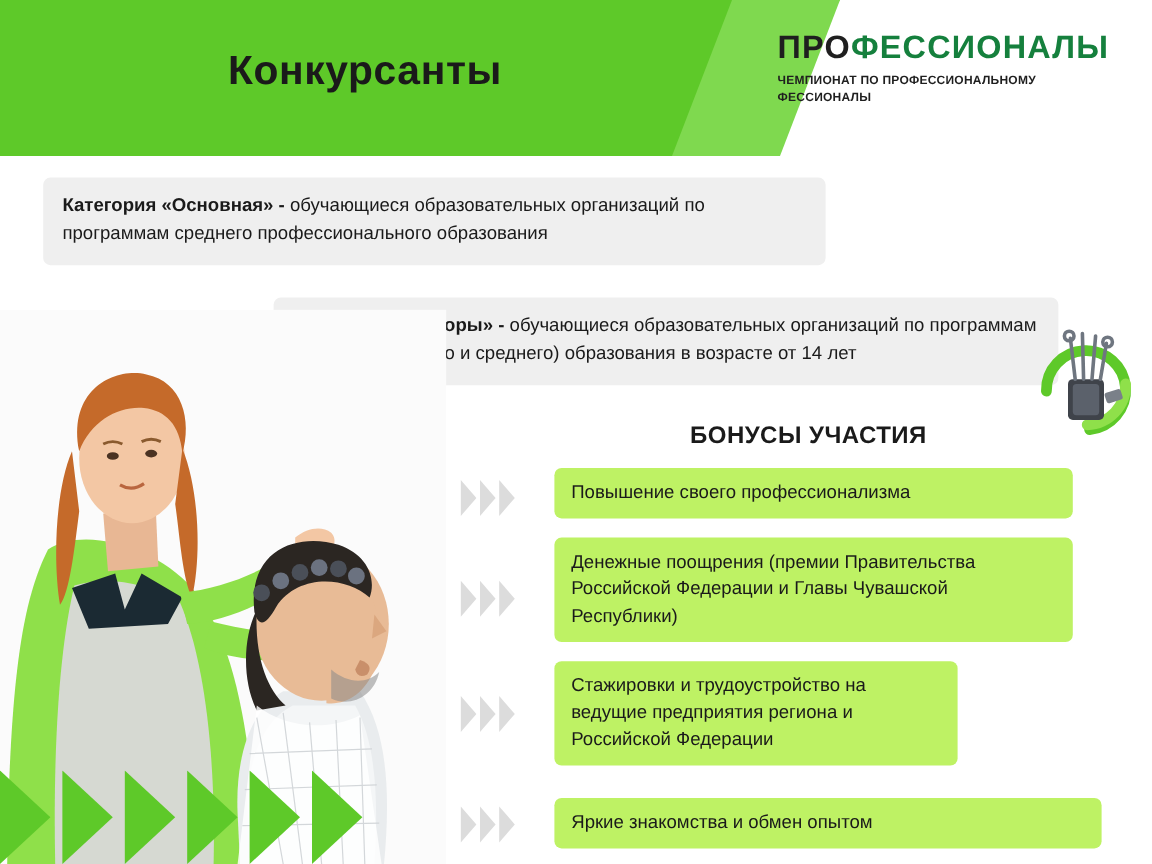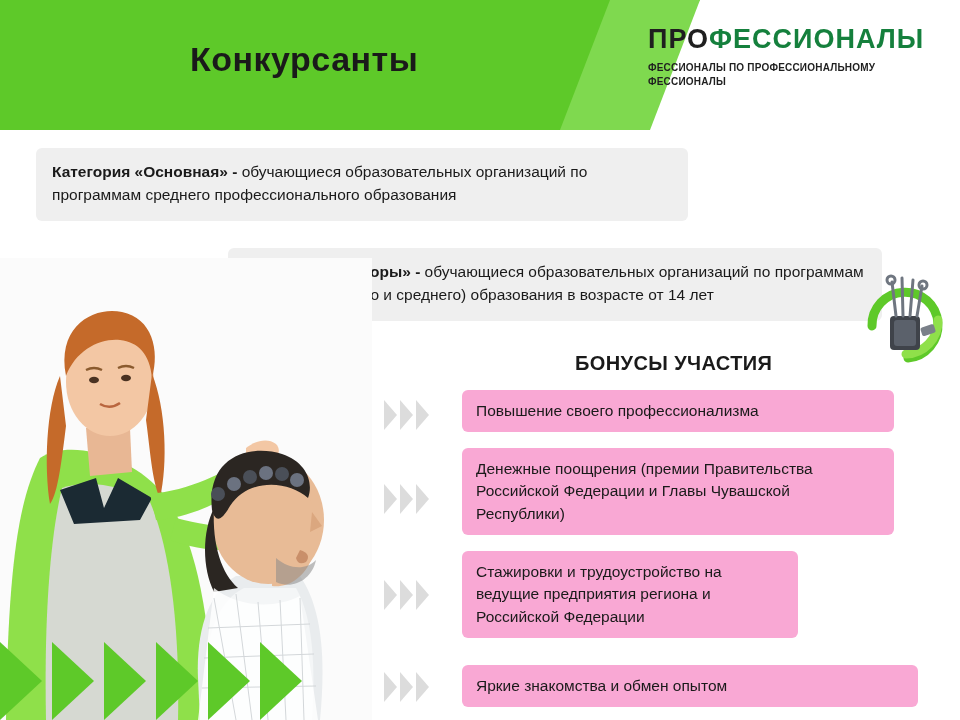--- a/index.html
+++ b/index.html
@@ -108,21 +108,21 @@
     position: absolute;
     left: 575px;
     top: 352px;
     font-size: 20px;
     font-weight: bold;
     color: #1a1a1a;
     letter-spacing: 0.4px;
   }
   .bonus-item {
     position: absolute;
-    background: #f9a8d4;
+    background: #bef264;
     border-radius: 6px;
     padding: 10px 14px;
     font-size: 15.5px;
     line-height: 1.45;
     color: #1a1a1a;
     box-sizing: border-box;
   }
   #bonus-0 { left: 462px; top: 390px; width: 432px; }
   #bonus-1 { left: 462px; top: 448px; width: 432px; }
   #bonus-2 { left: 462px; top: 551px; width: 336px; }
@@ -203,21 +203,21 @@
     <div class="header-green2"></div>
   </div>
 
   <div class="slide-title">Конкурсанты</div>
 
   <div class="logo-block">
     <div class="logo-word">
       <span class="pro">ПРО</span><span class="fess">ФЕССИОНАЛЫ</span>
     </div>
     <div class="logo-sub">
-      <div>ФЕССИОНАЛЫ ПО ПРОФЕССИОНАЛЬНОМУ</div>
+      <div>ЧЕМПИОНАТ ПО ПРОФЕССИОНАЛЬНОМУ</div>
       <div>ФЕССИОНАЛЫ</div>
     </div>
   </div>
 
   <div class="cat-box" id="cat-main">
     <b>Категория «Основная» -</b><span> обучающиеся образовательных организаций по программам среднего профессионального образования</span>
   </div>
 
   <div class="cat-box" id="cat-junior">
     <b>Категория «Юниоры» -</b><span> обучающиеся образовательных организаций по программам общего (основного и среднего) образования в возрасте от 14 лет</span>

